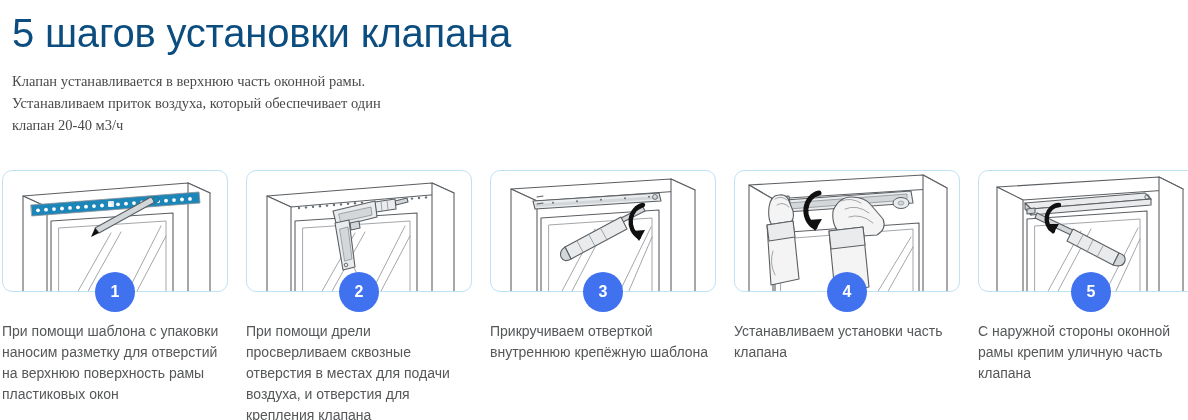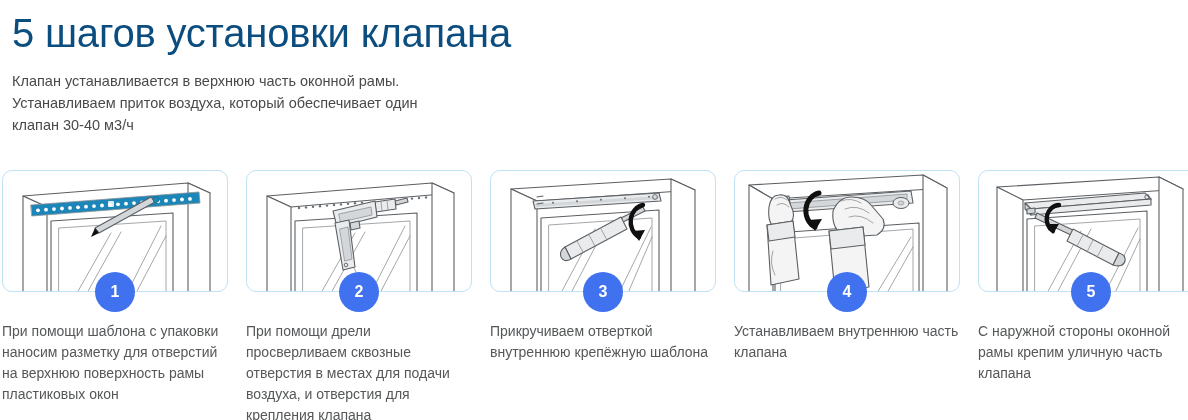--- a/index.html
+++ b/index.html
@@ -37,20 +37,21 @@
     line-height: 1.25;
     white-space: nowrap;
   }
 
   .intro {
     margin: 12px 0 12px 0;
     font-size: 14.5px;
     line-height: 22px;
     color: #4a4a4a;
     max-width: 520px;
+    font-family: Liberation Serif, serif;
   }
   .intro span { display: block; white-space: nowrap; }
 
   
   .steps {
     position: absolute;
     left: 0;
     top: 170px;
     width: 1188px;
     display: flex;
@@ -119,21 +120,21 @@
 </head>
 <body>
 
 <div class="page">
 
   <div class="header">
     <h1 class="page-title">5 шагов установки клапана</h1>
     <p class="intro">
       <span>Клапан устанавливается в верхнюю часть оконной рамы.</span>
       <span>Устанавливаем приток воздуха, который обеспечивает один</span>
-      <span>клапан 30-40 м3/ч</span>
+      <span>клапан 20-40 м3/ч</span>
     </p>
   </div>
 
   <div class="steps">
 
     <div class="step">
       <div class="illus-card">
         <svg viewBox="0 0 226 122">
 
           <path class="frame-face" d="M20 25 L185 12 L207 22 L44 36 Z"></path>
@@ -348,21 +349,21 @@
           <path class="hand" d="M94 60 L128 56 L134 116 L100 122 Z"></path>
           <path class="ln" d="M94 60 L128 56 L134 116 L100 122 Z"></path>
           <path class="metal" d="M94 60 L128 56 L130 74 L96 78 Z"></path>
           <path class="ln" d="M94 60 L128 56 L130 74 L96 78 Z"></path>
 
           <path fill="none" stroke="#101010" stroke-width="5" stroke-linecap="round" d="M84 22 A16 18 0 0 0 80 56"></path>
           <path class="arrow" d="M80 60 L73 49 L87 48 Z"></path>
         </svg>
       </div>
       <div class="badge">4</div>
-      <div class="caption">Устанавливаем внутреннюю часть клапана</div>
+      <div class="caption">Устанавливаем установки часть клапана</div>
     </div>
 
     <div class="step">
       <div class="illus-card">
         <svg viewBox="0 0 226 122">
           <path class="frame-face" d="M18 16 L180 6 L204 18 L44 29 Z"></path>
           <path class="ln" d="M18 16 L180 6 L204 18 L44 29 Z"></path>
           <path class="frame-face" d="M18 16 L44 29 L44 122 L18 122 Z"></path>
           <path class="ln" d="M18 16 L44 29 L44 122 L18 122 Z"></path>
           <path class="frame-face" d="M180 6 L204 18 L204 122 L180 122 Z"></path>

